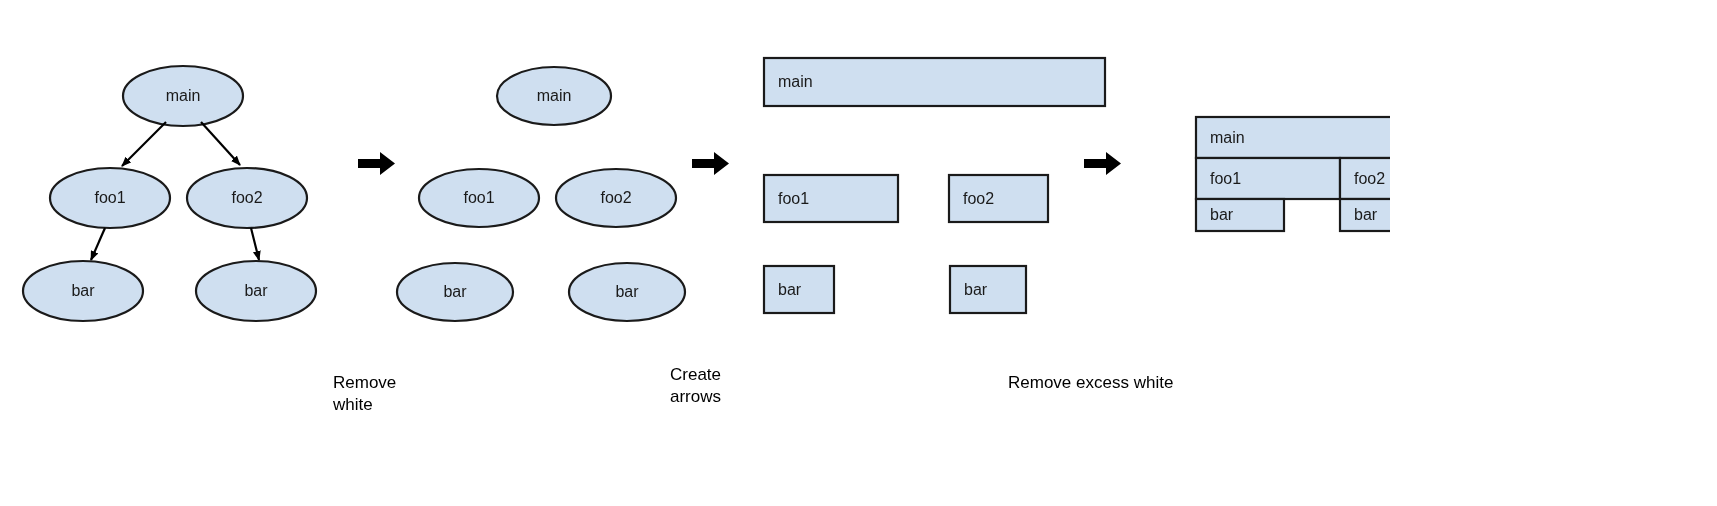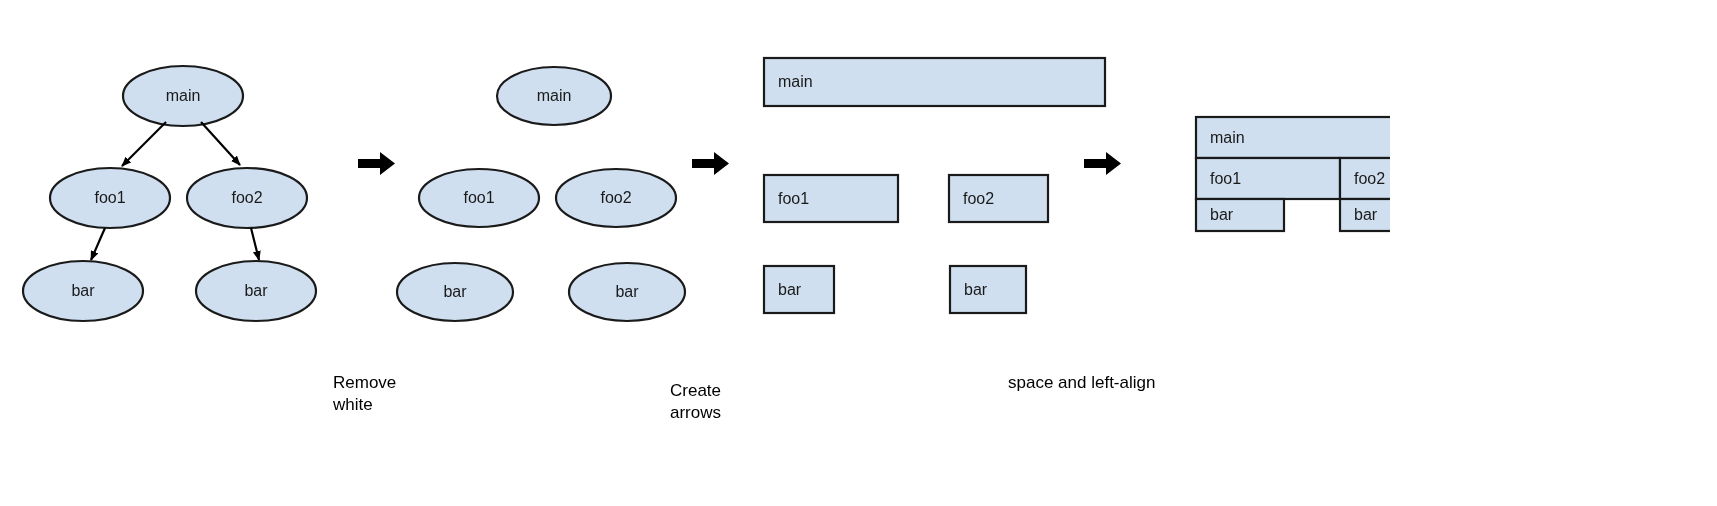--- a/index.html
+++ b/index.html
@@ -115,17 +115,17 @@
       <div class="node-label frame-label" style="left: 778px; top: 289.5px; color: rgb(26, 26, 26);">bar</div>
       <div class="node-label frame-label" style="left: 964px; top: 289.5px; color: rgb(26, 26, 26);">bar</div>
       <div class="node-label frame-label" style="left: 1210px; top: 137.5px; color: rgb(26, 26, 26);">main</div>
       <div class="node-label frame-label" style="left: 1210px; top: 178.5px; color: rgb(26, 26, 26);">foo1</div>
       <div class="node-label frame-label" style="left: 1354px; top: 178.5px; color: rgb(26, 26, 26);">foo2</div>
       <div class="node-label frame-label" style="left: 1210px; top: 215px; color: rgb(26, 26, 26);">bar</div>
       <div class="node-label frame-label" style="left: 1354px; top: 215px; color: rgb(26, 26, 26);">bar</div>
     </div>
   <div id="captions-group">
       <div class="caption" style="left: 333px; top: 372px;"><div>Remove</div><div>white</div></div>
-      <div class="caption" style="left: 670px; top: 380px;"><div>Create</div><div>arrows</div></div>
-      <div class="caption" style="left: 1008px; top: 372px;"><div>space and left-align</div></div>
+      <div class="caption" style="left: 670px; top: 364px;"><div>Create</div><div>arrows</div></div>
+      <div class="caption" style="left: 1008px; top: 372px;"><div>Remove excess white</div></div>
     </div>
 
 </div>
 
 </body></html>

